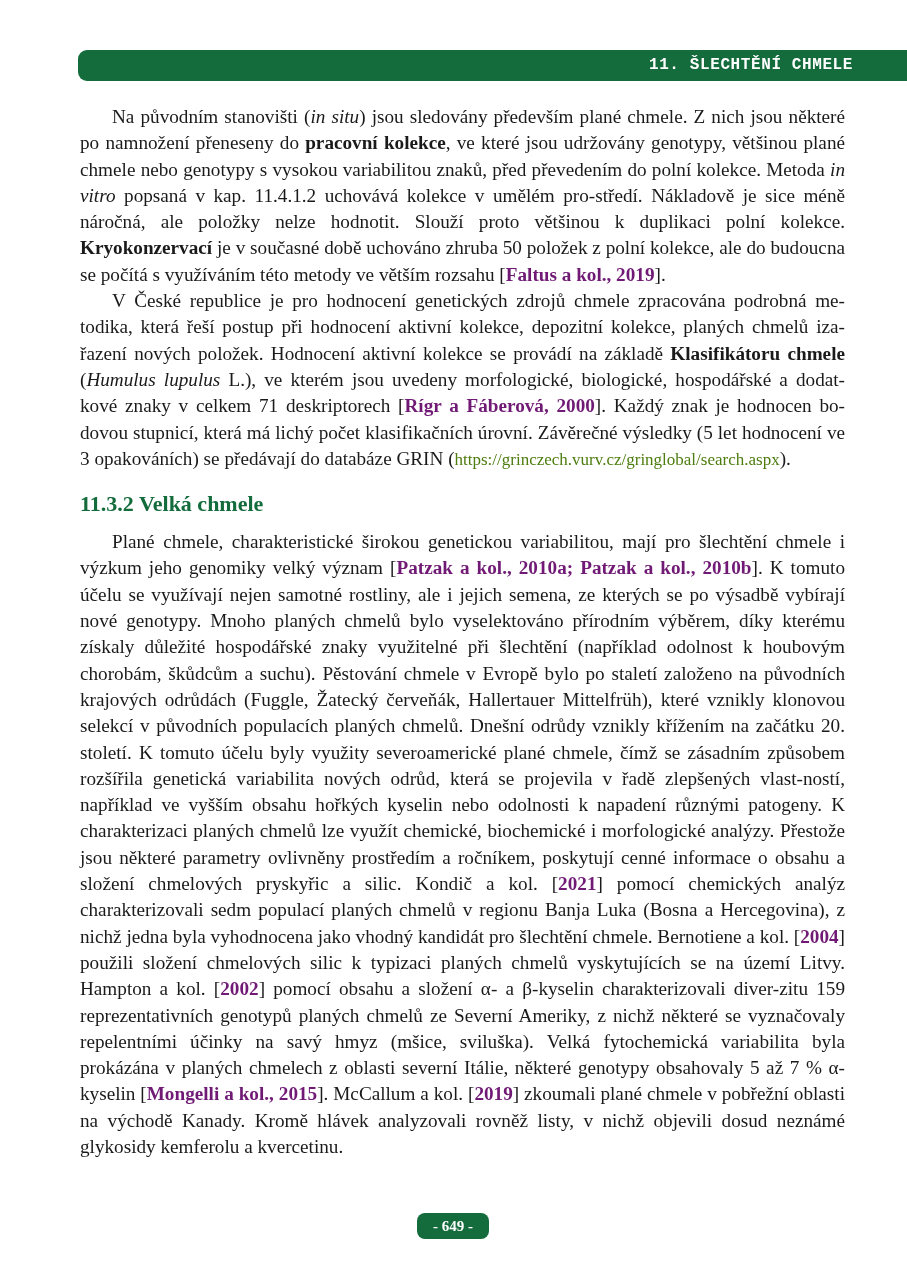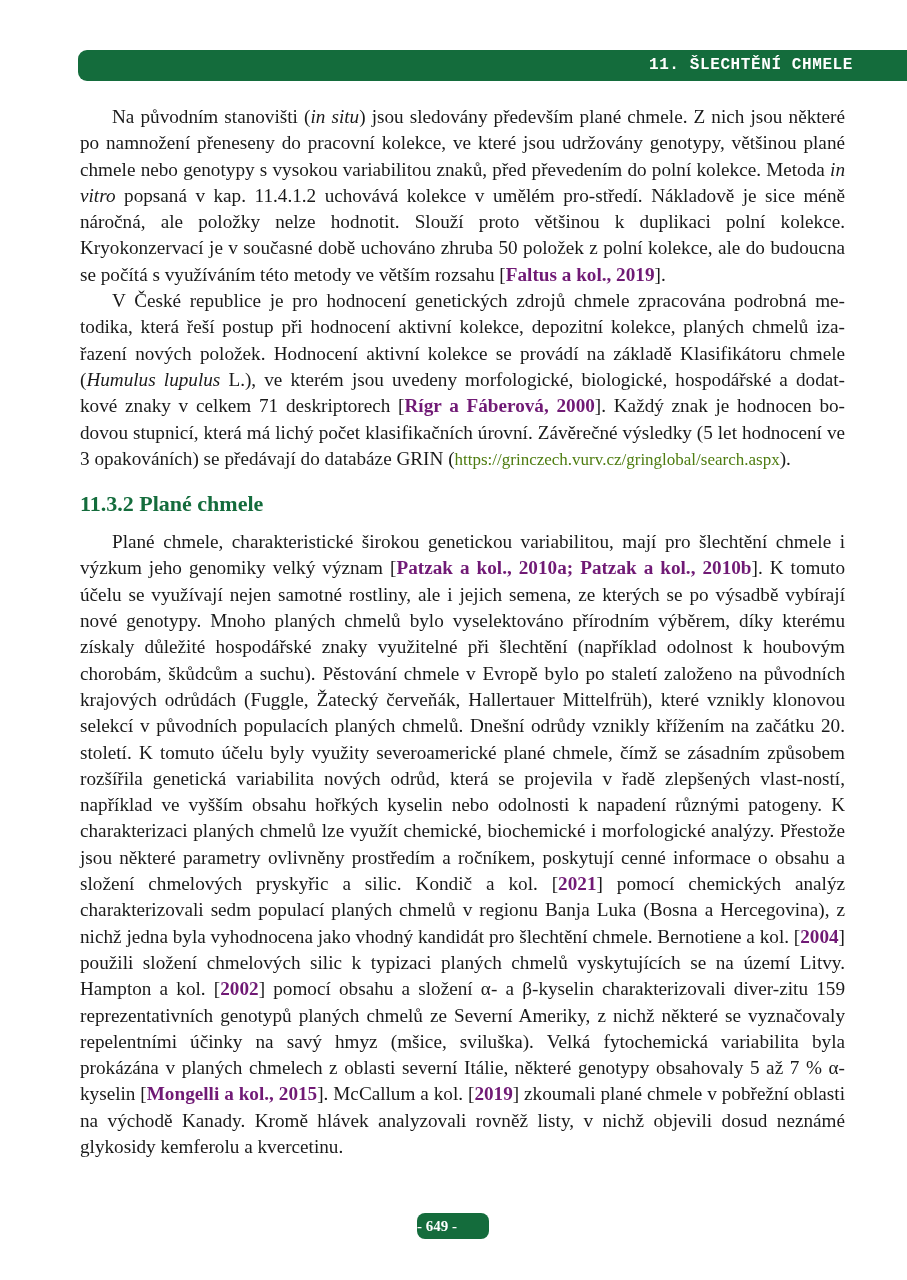--- a/index.html
+++ b/index.html
@@ -6,42 +6,42 @@
   body { width: 907px; height: 1280px; position: relative; overflow: hidden;
          font-family: "Liberation Serif", serif; color: #1a1a1a; }
   .header-bar { position: absolute; left: 78px; top: 50px; width: 840px; height: 31px;
                 background: #146c3c; border-radius: 9px 0 0 9px; }
   .header-title { position: absolute; right: 65px; top: 6px; color: #ffffff;
                   font-family: Liberation Mono, monospace; font-weight: bold;
                   font-size: 16px; letter-spacing: 0.6px; }
   .content { position: absolute; left: 80px; top: 104px; width: 765px; }
   p.para { margin: 0; font-size: 19.2px; line-height: 26.3px; text-align: justify;
            text-indent: 32px; hyphens: manual; }
-  .b { font-weight: normal; }
+  .b { font-weight: bold; }
   .i { font-style: italic; }
   .cite { color: #701a75; font-weight: bold; }
   .link { color: #4d7c0f; font-size: 17px; }
   h2.section { margin: 18px 0 12px 0; color: #146c3c; font-size: 22px; font-weight: bold;
                line-height: 26px; }
   .page-number { position: absolute; left: 417px; top: 1213px; width: 72px; height: 26px;
                  background: #146c3c; border-radius: 8px; color: #ffffff; font-weight: bold;
-                 font-size: 15px; text-align: left; line-height: 26px; }
+                 font-size: 15px; text-align: center; line-height: 26px; }
 </style>
 </head>
 <body>
 
 <div class="header-bar">
   <span class="header-title">11. ŠLECHTĚNÍ CHMELE</span>
 </div>
 
 <div class="content">
 
   <p class="para"><span>Na původním stanovišti (</span><span class="i">in situ</span><span>) jsou sledovány především plané chmele. Z nich jsou některé po namnožení přeneseny do </span><span class="b">pracovní kolekce</span><span>, ve které jsou udržovány genotypy, většinou plané chmele nebo genotypy s vysokou variabilitou znaků, před převedením do polní kolekce. Metoda </span><span class="i">in vitro</span><span> popsaná v kap. 11.4.1.2 uchovává kolekce v umělém pro-středí. Nákladově je sice méně náročná, ale položky nelze hodnotit. Slouží proto většinou k duplikaci polní kolekce. </span><span class="b">Kryokonzervací</span><span> je v současné době uchováno zhruba 50 položek z polní kolekce, ale do budoucna se počítá s využíváním této metody ve větším rozsahu [</span><span class="cite">Faltus a kol., 2019</span><span>].</span></p>
 
   <p class="para"><span>V České republice je pro hodnocení genetických zdrojů chmele zpracována podrobná me-todika, která řeší postup při hodnocení aktivní kolekce, depozitní kolekce, planých chmelů iza-řazení nových položek. Hodnocení aktivní kolekce se provádí na základě </span><span class="b">Klasifikátoru chmele</span><span> (</span><span class="i">Humulus lupulus</span><span> L.), ve kterém jsou uvedeny morfologické, biologické, hospodářské a dodat-kové znaky v celkem 71 deskriptorech [</span><span class="cite">Rígr a Fáberová, 2000</span><span>]. Každý znak je hodnocen bo-dovou stupnicí, která má lichý počet klasifikačních úrovní. Závěrečné výsledky (5 let hodnocení ve 3 opakováních) se předávají do databáze GRIN (</span><span class="link">https://grinczech.vurv.cz/gringlobal/search.aspx</span><span>).</span></p>
 
-  <h2 class="section">11.3.2  Plané chmele</h2>
+  <h2 class="section">11.3.2  Velká chmele</h2>
 
   <p class="para"><span>Plané chmele, charakteristické širokou genetickou variabilitou, mají pro šlechtění chmele i výzkum jeho genomiky velký význam [</span><span class="cite">Patzak a kol., 2010a; Patzak a kol., 2010b</span><span>]. K tomuto účelu se využívají nejen samotné rostliny, ale i jejich semena, ze kterých se po výsadbě vybírají nové genotypy. Mnoho planých chmelů bylo vyselektováno přírodním výběrem, díky kterému získaly důležité hospodářské znaky využitelné při šlechtění (například odolnost k houbovým chorobám, škůdcům a suchu). Pěstování chmele v Evropě bylo po staletí založeno na původních krajových odrůdách (Fuggle, Žatecký červeňák, Hallertauer Mittelfrüh), které vznikly klonovou selekcí v původních populacích planých chmelů. Dnešní odrůdy vznikly křížením na začátku 20. století.  K tomuto účelu byly využity severoamerické plané chmele, čímž se zásadním způsobem rozšířila genetická variabilita nových odrůd, která se projevila v řadě zlepšených vlast-ností, například ve vyšším obsahu hořkých kyselin nebo odolnosti k napadení různými patogeny. K charakterizaci planých chmelů lze využít chemické, biochemické i morfologické analýzy. Přestože jsou některé parametry ovlivněny prostředím a ročníkem, poskytují cenné informace o obsahu a složení chmelových pryskyřic a silic. Kondič a kol. [</span><span class="cite">2021</span><span>] pomocí chemických analýz charakterizovali sedm populací planých chmelů v regionu Banja Luka (Bosna a Hercegovina), z nichž jedna byla vyhodnocena jako vhodný kandidát pro šlechtění chmele. Bernotiene a kol. [</span><span class="cite">2004</span><span>] použili složení chmelových silic k typizaci planých chmelů vyskytujících se na území Litvy. Hampton a kol. [</span><span class="cite">2002</span><span>] pomocí obsahu a složení α- a β-kyselin charakterizovali diver-zitu 159 reprezentativních genotypů planých chmelů ze Severní Ameriky, z nichž některé se vyznačovaly repelentními účinky na savý hmyz (mšice, sviluška). Velká fytochemická variabilita byla prokázána v planých chmelech z oblasti severní Itálie, některé genotypy obsahovaly 5 až 7 % α-kyselin [</span><span class="cite">Mongelli a kol., 2015</span><span>]. McCallum a kol. [</span><span class="cite">2019</span><span>] zkoumali plané chmele v pobřežní oblasti na východě Kanady. Kromě hlávek analyzovali rovněž listy, v nichž objevili dosud neznámé glykosidy kemferolu a kvercetinu.</span></p>
 
 </div>
 
 <div class="page-number">- 649 -</div>
 
 </body></html>

